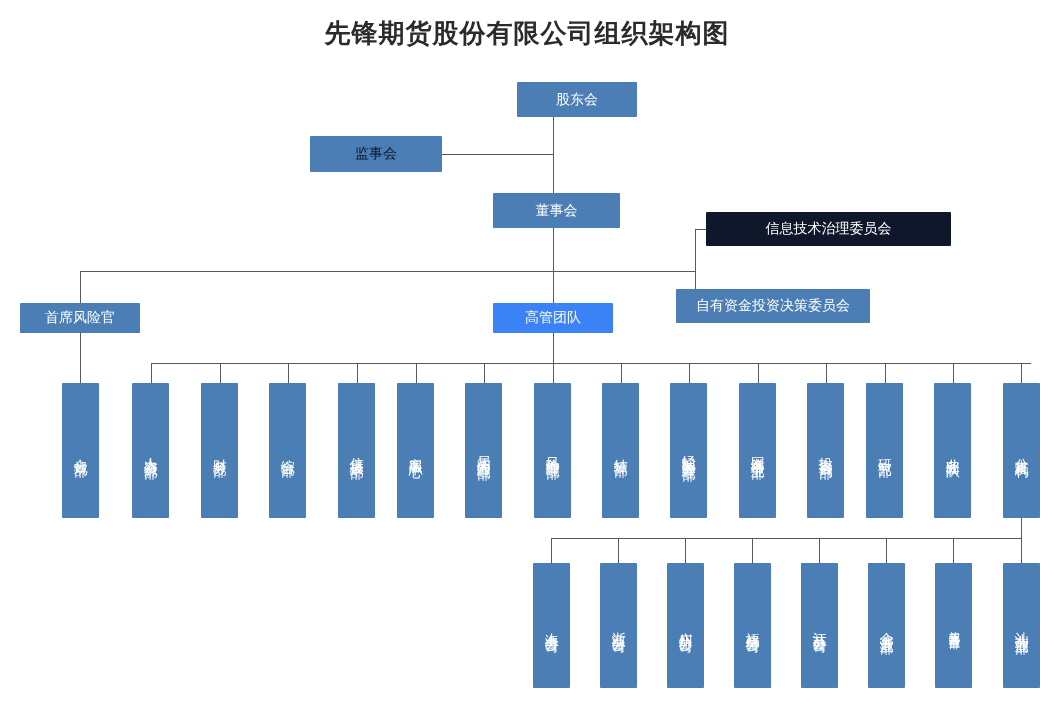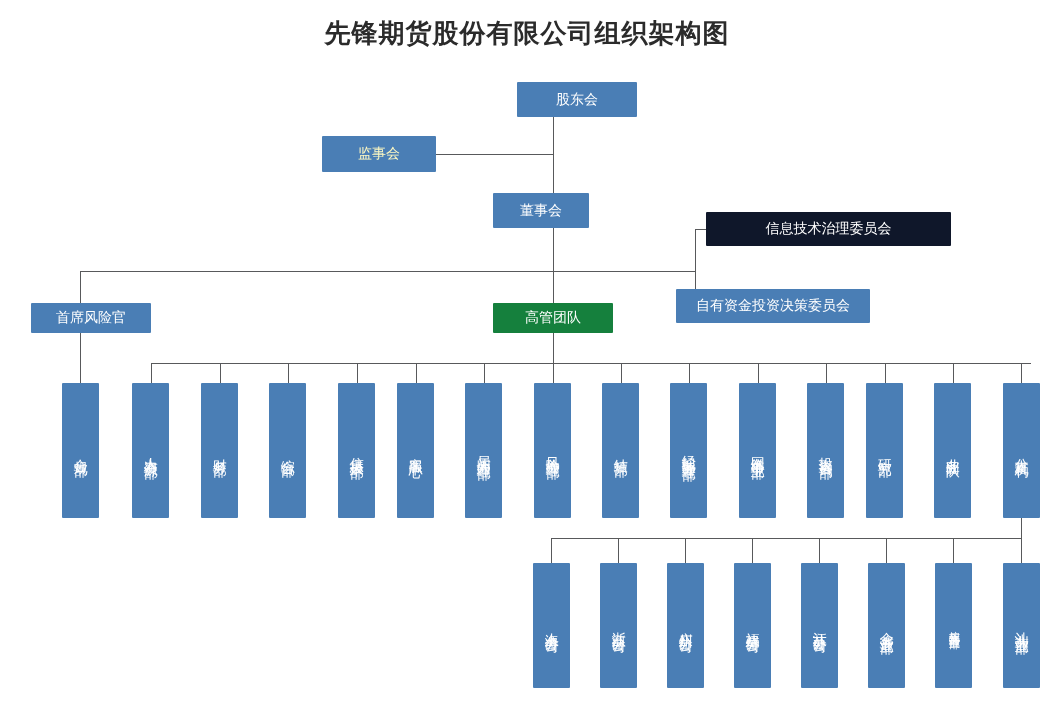--- a/index.html
+++ b/index.html
@@ -106,31 +106,31 @@
   <div class="line v" style="left: 551px; top: 538px; height: 25px; background: rgb(88, 89, 91);"></div>
   <div class="line v" style="left: 618px; top: 538px; height: 25px; background: rgb(88, 89, 91);"></div>
   <div class="line v" style="left: 685px; top: 538px; height: 25px; background: rgb(88, 89, 91);"></div>
   <div class="line v" style="left: 752px; top: 538px; height: 25px; background: rgb(88, 89, 91);"></div>
   <div class="line v" style="left: 819px; top: 538px; height: 25px; background: rgb(88, 89, 91);"></div>
   <div class="line v" style="left: 886px; top: 538px; height: 25px; background: rgb(88, 89, 91);"></div>
   <div class="line v" style="left: 953px; top: 538px; height: 25px; background: rgb(88, 89, 91);"></div>
 
   <div class="node" style="left: 493px; top: 82px; width: 120px; height: 35px; background: rgb(74, 126, 181); color: rgb(255, 255, 255); margin-left: 24px;">股东会</div>
 
-  <div class="node" style="left: 310px; top: 136px; width: 114px; height: 36px; background: rgb(74, 126, 181); color: #fef9c3; margin-left: 12px;">监事会</div>
+  <div class="node" style="left: 310px; top: 136px; width: 132px; height: 36px; background: rgb(74, 126, 181); color: #0f172a;">监事会</div>
 
-  <div class="node" style="left: 493px; top: 193px; width: 96px; height: 35px; background: rgb(74, 126, 181); color: rgb(255, 255, 255);">董事会</div>
+  <div class="node" style="left: 493px; top: 193px; width: 127px; height: 35px; background: rgb(74, 126, 181); color: rgb(255, 255, 255);">董事会</div>
 
   <div class="node" style="left: 706px; top: 212px; width: 245px; height: 34px; background: #0f172a; color: rgb(255, 255, 255);">信息技术治理委员会</div>
 
   <div class="node" style="left: 676px; top: 289px; width: 194px; height: 34px; background: rgb(74, 126, 181); color: rgb(255, 255, 255);">自有资金投资决策委员会</div>
 
-  <div class="node" style="left: 31px; top: 303px; width: 120px; height: 30px; background: rgb(74, 126, 181); color: rgb(255, 255, 255);">首席风险官</div>
+  <div class="node" style="left: 20px; top: 303px; width: 120px; height: 30px; background: rgb(74, 126, 181); color: rgb(255, 255, 255);">首席风险官</div>
 
-  <div class="node" style="left: 493px; top: 303px; width: 120px; height: 30px; background: #15803d; color: rgb(255, 255, 255);">高管团队</div>
+  <div class="node" style="left: 493px; top: 303px; width: 120px; height: 30px; background: #3b82f6; color: rgb(255, 255, 255);">高管团队</div>
 
   <div class="node vertical" style="left: 62px; top: 383px; width: 37px; height: 135px; background: rgb(74, 126, 181); color: rgb(255, 255, 255);">合规部</div>
   <div class="node vertical" style="left: 132px; top: 383px; width: 37px; height: 135px; background: rgb(74, 126, 181); color: rgb(255, 255, 255);">人力资源部</div>
   <div class="node vertical" style="left: 201px; top: 383px; width: 37px; height: 135px; background: rgb(74, 126, 181); color: rgb(255, 255, 255);">财务部</div>
   <div class="node vertical" style="left: 269px; top: 383px; width: 37px; height: 135px; background: rgb(74, 126, 181); color: rgb(255, 255, 255);">综合部</div>
   <div class="node vertical" style="left: 338px; top: 383px; width: 37px; height: 135px; background: rgb(74, 126, 181); color: rgb(255, 255, 255);">信息技术部</div>
   <div class="node vertical" style="left: 397px; top: 383px; width: 37px; height: 135px; background: rgb(74, 126, 181); color: rgb(255, 255, 255);">客服中心</div>
   <div class="node vertical" style="left: 465px; top: 383px; width: 37px; height: 135px; background: rgb(74, 126, 181); color: rgb(255, 255, 255);">居间人管理部</div>
   <div class="node vertical" style="left: 534px; top: 383px; width: 37px; height: 135px; background: rgb(74, 126, 181); color: rgb(255, 255, 255);">风险管理部</div>
   <div class="node vertical" style="left: 602px; top: 383px; width: 37px; height: 135px; background: rgb(74, 126, 181); color: rgb(255, 255, 255);">结算部</div>

